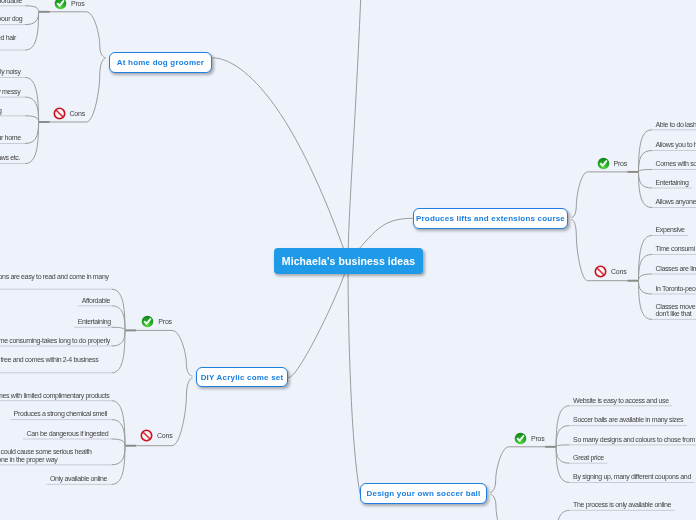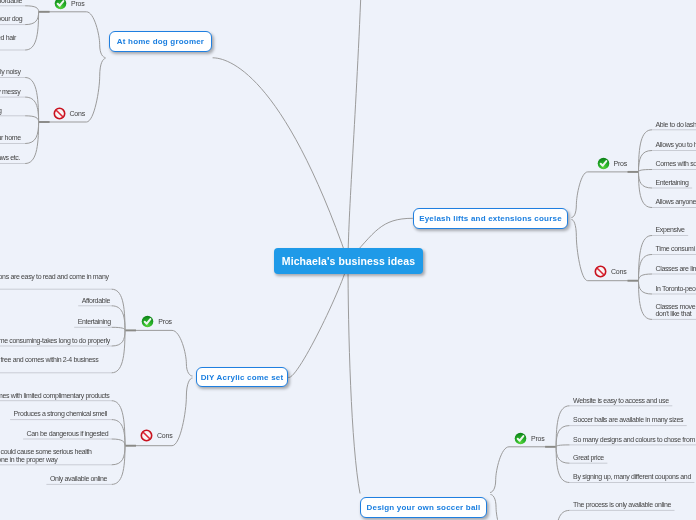--- a/index.html
+++ b/index.html
@@ -163,21 +163,21 @@
           <radialGradient id="cg2" cx="50%" cy="50%" r="72%">
             <stop offset="0%" stop-color="#ffffff"></stop>
             <stop offset="100%" stop-color="#ece2e3"></stop>
           </radialGradient>
         </defs>
         <circle cx="13" cy="13" r="10.4" fill="url(#cg2)" stroke="#c8121f" stroke-width="3.2"></circle>
         <path d="M5.9,5.9 L20.1,20.1" stroke="#dd2535" stroke-width="3.2" stroke-linecap="butt"></path>
       </svg>
       <span class="glabel">Cons</span>
     </div>
-    <div class="node branch-node" style="left: 109px; top: 31px; width: 103px; height: 21px;">At home dog groomer</div>
+    <div class="node branch-node" style="left: 109px; top: 52px; width: 103px; height: 21px;">At home dog groomer</div>
     <div class="leaf" style="left: 655.5px; top: 120.6px;">
       <div>Able to do lash</div>
     </div>
     <div class="leaf" style="left: 655.5px; top: 141.3px;">
       <div>Allows you to h</div>
     </div>
     <div class="leaf" style="left: 655.5px; top: 160.3px;">
       <div>Comes with so</div>
     </div>
     <div class="leaf" style="left: 655.5px; top: 178.8px;">
@@ -222,21 +222,21 @@
           <radialGradient id="cg4" cx="50%" cy="50%" r="72%">
             <stop offset="0%" stop-color="#ffffff"></stop>
             <stop offset="100%" stop-color="#ece2e3"></stop>
           </radialGradient>
         </defs>
         <circle cx="13" cy="13" r="10.4" fill="url(#cg4)" stroke="#c8121f" stroke-width="3.2"></circle>
         <path d="M5.9,5.9 L20.1,20.1" stroke="#dd2535" stroke-width="3.2" stroke-linecap="butt"></path>
       </svg>
       <span class="glabel">Cons</span>
     </div>
-    <div class="node branch-node" style="left: 413px; top: 208px; width: 155px; height: 21px;">Eyelash lifts and extensions course</div>
+    <div class="node branch-node" style="left: 413px; top: 208px; width: 155px; height: 21px;">Produces lifts and extensions course</div>
     <div class="leaf ra" style="left: -35px; top: 272.8px;">
       <div>The instructions are easy to read and come in many</div>
       <div>languages</div>
     </div>
     <div class="leaf ra" style="left: 81.7px; top: 296.6px;">
       <div>Affordable</div>
     </div>
     <div class="leaf ra" style="left: 77.7px; top: 318.1px;">
       <div>Entertaining</div>
     </div>
@@ -316,14 +316,14 @@
           </radialGradient>
         </defs>
         <circle cx="13" cy="13" r="11.6" fill="url(#pg7)"></circle>
         <path d="M7.4,13.4 L11.4,17.4 L18.7,8.2" fill="none" stroke="#eff5ef" stroke-width="4.0" stroke-linecap="round" stroke-linejoin="round"></path>
       </svg>
       <span class="glabel">Pros</span>
     </div>
     <div class="leaf" style="left: 573.1px; top: 501.2px;">
       <div>The process is only available online</div>
     </div>
-    <div class="node branch-node" style="left: 360px; top: 483px; width: 127px; height: 21px; margin-top: 14px;">Design your own soccer ball</div>
+    <div class="node branch-node" style="left: 360px; top: 483px; width: 127px; height: 21px;">Design your own soccer ball</div>
   </div>
 
 </body></html>

